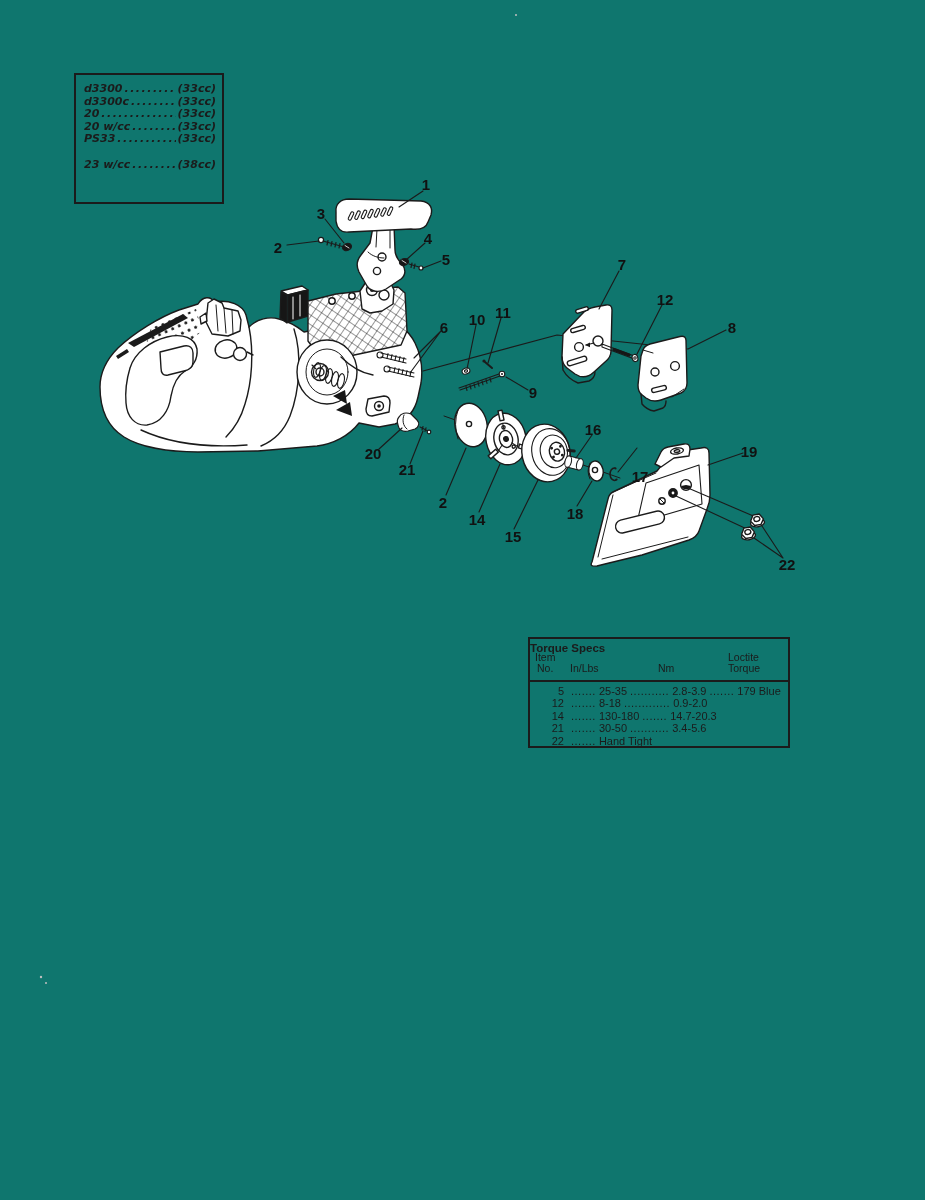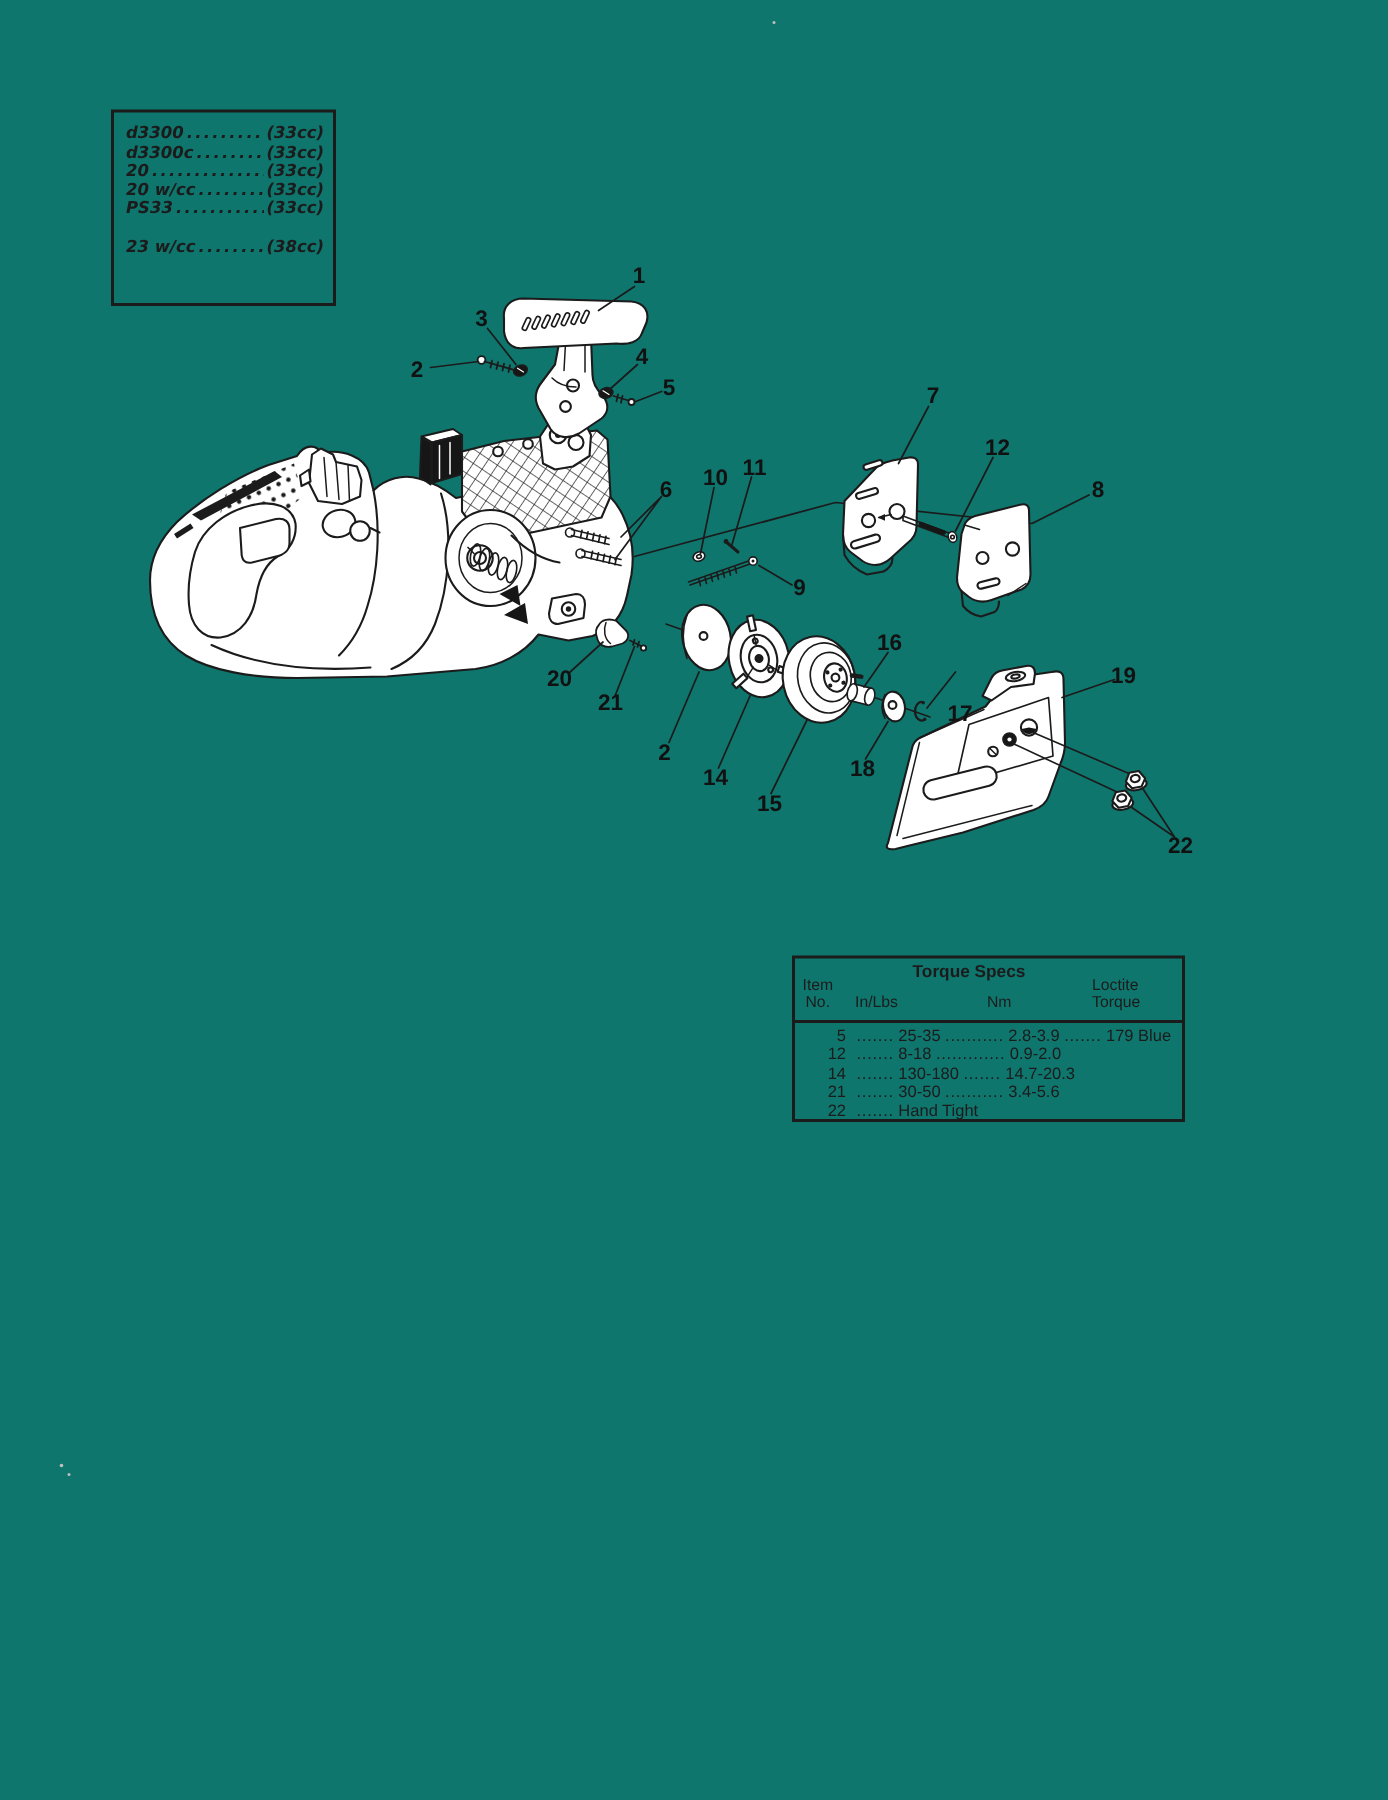--- a/index.html
+++ b/index.html
@@ -10,21 +10,21 @@
   
   #model-box{position:absolute;left:74px;top:73px;width:150px;height:131px;
              border:2px solid #1b1b1b;box-sizing:border-box;padding:7px 6px 0 8px;}
   .model-row{display:flex;align-items:baseline;height:12.6px;
              font:italic 700 11px "DejaVu Sans",sans-serif;white-space:nowrap;}
   .m-dots{flex:1;overflow:hidden;margin:0 2px;letter-spacing:1.5px;}
 
   
   #torque-box{position:absolute;left:528px;top:637px;width:262px;height:111px;
               border:2px solid #1b1b1b;box-sizing:border-box;font-size:11px;}
-  .tq-title{position:absolute;left:0;right:26px;top:3px;text-align:center;
+  .tq-title{position:absolute;left:0;right:26px;top:3px;text-align:left;
             font-weight:700;font-size:11.5px;}
   .tq-h{position:absolute;font-size:10.5px;white-space:nowrap;}
   .h-item{left:5px;top:12px;} .h-no{left:7px;top:23px;}
   .h-inlbs{left:40px;top:23px;} .h-nm{left:128px;top:23px;}
   .h-req{left:198px;top:12px;} .h-loc{left:198px;top:23px;}
   .tq-rule{position:absolute;left:-1px;right:-1px;top:41px;border-top:2px solid #1b1b1b;}
   #torque-rows{position:absolute;left:4px;right:2px;top:46px;}
   .tq-row{height:12.4px;white-space:nowrap;font-size:11px;}
   .t-item{display:inline-block;width:30px;text-align:right;margin-right:4px;}
   .t-d{letter-spacing:.5px;margin:0 3px;}

